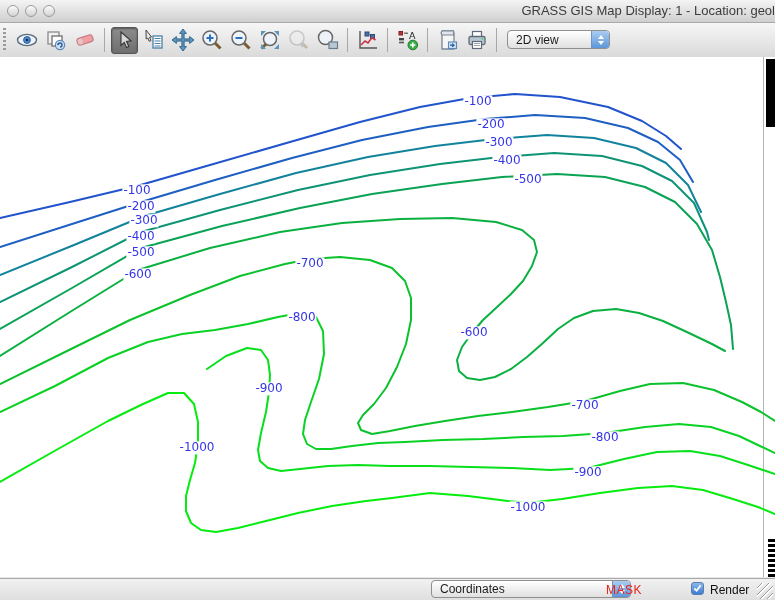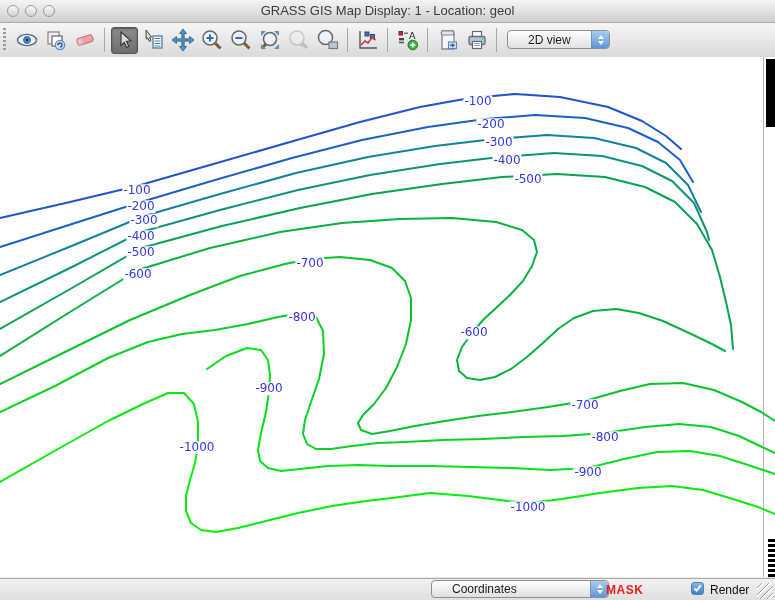--- a/index.html
+++ b/index.html
@@ -1,41 +1,41 @@
 <!DOCTYPE html>
 <html><head>
 <meta charset="utf-8">
 <style>
   html,body{margin:0;padding:0;background:#fff;}
   #window{position:relative;width:775px;height:600px;font-family:"Liberation Sans",sans-serif;
     outline:1px solid #9b9b9b;overflow:hidden;background:#e9e9e9;}
   
   #titlebar{position:absolute;left:0;top:0;width:775px;height:22px;
     background:linear-gradient(#f4f4f4,#cfcfcf);border-bottom:1px solid #a9a9a9;}
-  #titlebar .title{position:absolute;left:0;right:0;top:3px;text-align:center;
+  #titlebar .title{position:absolute;left:0;right:0;top:3px;text-align:right;
     font-size:13px;color:#3c3c3c;}
   .traffic{position:absolute;top:5px;width:12px;height:12px;border-radius:50%;
     border:1px solid #9a9a9a;background:linear-gradient(#fbfbfb,#d2d2d2);box-sizing:border-box;}
   
   #toolbar{position:absolute;left:0;top:23px;width:775px;height:34px;
     background:linear-gradient(#f6f6f6,#dadada);border-bottom:1px solid #8f8f8f;
     display:flex;align-items:center;}
   .grip{width:3px;height:24px;margin:0 6px 0 3px;
     background:repeating-linear-gradient(#9a9a9a 0 2px,transparent 2px 4px);}
   .tb-sep{width:1px;height:24px;background:#a8a8a8;margin:0 5px;}
   .tb-btn{width:27px;height:27px;border:none;background:transparent;padding:1px;margin:0 1px;
     display:flex;align-items:center;justify-content:center;border-radius:3px;}
   .tb-btn.active{background:linear-gradient(#8d8d8d,#6e6e6e);border:1px solid #555;
     box-shadow:inset 0 1px 2px rgba(0,0,0,.4);}
   .tb-btn.disabled{opacity:.45;}
   .tb-btn svg{display:block;}
   
   .aqua-select{position:absolute;height:19px;border:1px solid #8f8f8f;border-radius:4px;
     background:linear-gradient(#ffffff,#e0e0e0);box-shadow:inset 0 1px 0 #fff;
-    font-size:12px;color:#1c1c1c;display:flex;align-items:center;box-sizing:border-box;padding-left:12px;}
+    font-size:12px;color:#1c1c1c;display:flex;align-items:center;box-sizing:border-box;}
   .aqua-select .val{padding-left:8px;flex:1;white-space:nowrap;}
   .aqua-cap{position:absolute;right:0;top:0;bottom:0;width:17px;
     border-left:1px solid #6f94c4;border-radius:0 3px 3px 0;
     background:linear-gradient(#a9cdf2,#5e96d9);
     display:flex;flex-direction:column;align-items:center;justify-content:center;}
   .tri-up{width:0;height:0;border-left:3px solid transparent;border-right:3px solid transparent;
     border-bottom:4px solid #fff;margin-bottom:2px;}
   .tri-down{width:0;height:0;border-left:3px solid transparent;border-right:3px solid transparent;
     border-top:4px solid #fff;}
   #view-select{left:507px;top:30px;width:103px;}
@@ -45,22 +45,22 @@
   #map-right-border{position:absolute;left:763px;top:0;width:1px;height:520px;background:#b5b5b5;}
   #artifact-top{position:absolute;left:766px;top:2px;width:9px;height:68px;background:#000;}
   #artifact-bottom{position:absolute;left:768px;bottom:0;width:7px;height:38px;
     background:repeating-linear-gradient(180deg,#000 0 3px,#fff 3px 5px);}
   .contour-label{position:absolute;transform:translate(-50%,-45%);
     font-family:"DejaVu Sans",sans-serif;font-size:12px;line-height:1.05;
     background:#fff;padding:0 1px;white-space:nowrap;}
   
   #statusbar{position:absolute;left:0;top:578px;width:775px;height:22px;
     background:linear-gradient(#f1f1f1,#dedede);border-top:1px solid #aaa;}
-  #coord-select{left:431px;top:1px;width:178px;height:18px;}
-  #mask-text{position:absolute;left:606px;top:4px;font-size:12px;font-weight:bold;letter-spacing:.5px;text-align:center;}
+  #coord-select{left:431px;top:1px;width:200px;height:18px;}
+  #mask-text{position:absolute;left:606px;top:4px;font-size:12px;font-weight:normal;letter-spacing:.5px;text-align:center;}
   #render-box{position:absolute;left:691px;top:3px;width:13px;height:13px;border:1px solid #5a7eb0;
     border-radius:3px;background:linear-gradient(#8cb9ea,#3c7cd2);box-sizing:border-box;}
   #render-box svg{display:block;margin:1px auto 0;}
   #render-label{position:absolute;left:710px;top:4px;font-size:12px;color:#111;text-align:center;}
   #resize-grip{position:absolute;right:2px;bottom:2px;width:16px;height:16px;
     background:repeating-linear-gradient(135deg,transparent 0 3px,#9a9a9a 3px 4px,#fff 4px 5px);}
 </style>
 </head>
 <body>
 

